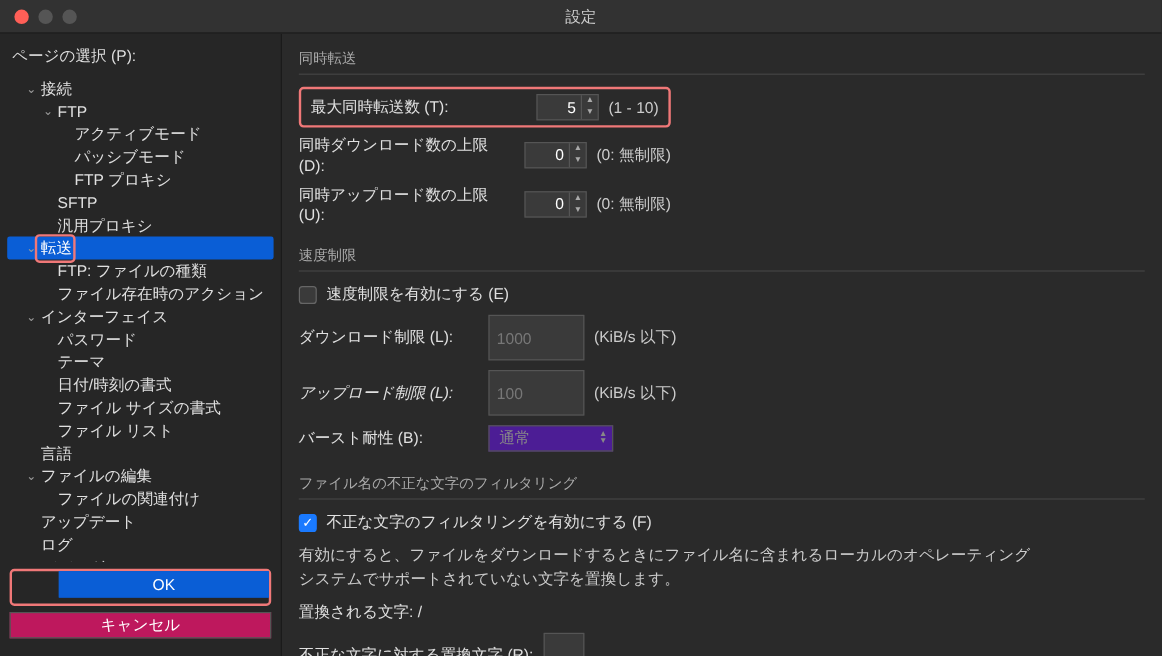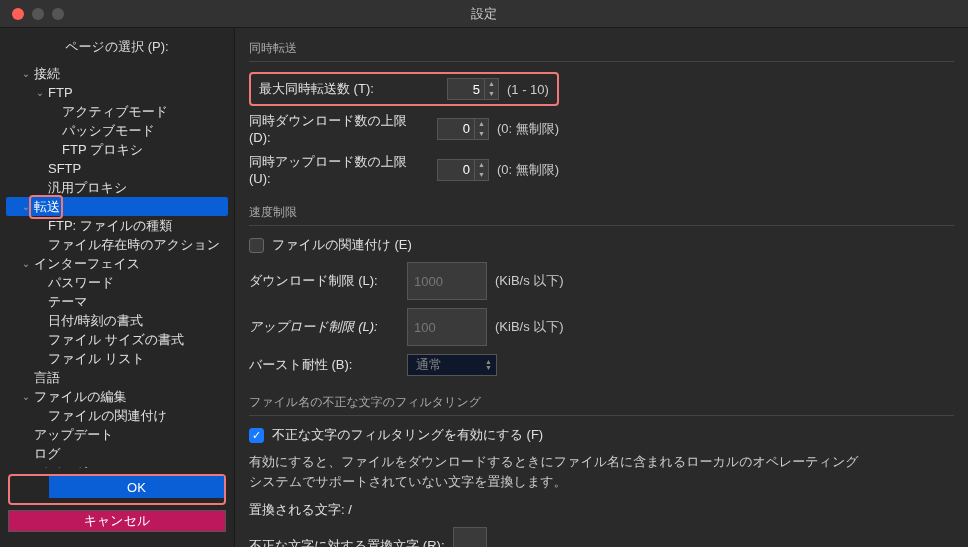--- a/index.html
+++ b/index.html
@@ -42,21 +42,20 @@
 .sidebar {
   width: 235px;
   background: #262626;
   border-right: 1px solid #1a1a1a;
   display: flex;
   flex-direction: column;
 }
 .sidebar-header {
   padding: 10px 10px 8px 10px;
   color: #ddd;
-  text-align: center;
 }
 .tree {
   flex: 1;
   overflow-y: auto;
   padding: 0 6px;
 }
 .tree-item {
   display: flex;
   align-items: center;
   height: 19px;
@@ -162,30 +161,30 @@
   border: 1px solid #555;
   color: #fff;
   height: 38px;
   padding: 0 6px;
   width: 80px;
   font-size: 13px;
 }
 .text-input:disabled { color: #777; }
 .text-input.small { width: 34px; text-align: center; }
 .select {
-  background: #0f172a;
+  background: #4c1d95;
   border: 1px solid #555;
   color: #888;
   height: 22px;
   padding: 0 20px 0 8px;
   font-size: 13px;
   position: relative;
   display: inline-flex;
   align-items: center;
-  width: 90px;
+  width: 104px;
   text-align: right;
 }
 .select::after {
   content: "";
   position: absolute;
   right: 6px;
   top: 4px;
   font-size: 8px;
   line-height: 6px;
   color: #888;
@@ -381,21 +380,21 @@
             </span>
         </span>
         <span class="hint">(0: 無制限)</span>
       </div>
     </div>
 
     <div class="section">
       <div class="section-title">速度制限</div>
       <div class="row">
         <span class="checkbox"></span>
-        <span>ファイルの関連付け (E)</span>
+        <span>速度制限を有効にする (E)</span>
       </div>
       <div class="row">
         <span style="width:150px;">ダウンロード制限 (L):</span>
         <input class="text-input" disabled="" value="1000" style="">
         <span class="hint">(KiB/s 以下)</span>
       </div>
       <div class="row">
         <span style="width:150px;font-style:italic;">アップロード制限 (L):</span>
         <input class="text-input" disabled="" value="100" style="">
         <span class="hint">(KiB/s 以下)</span>

